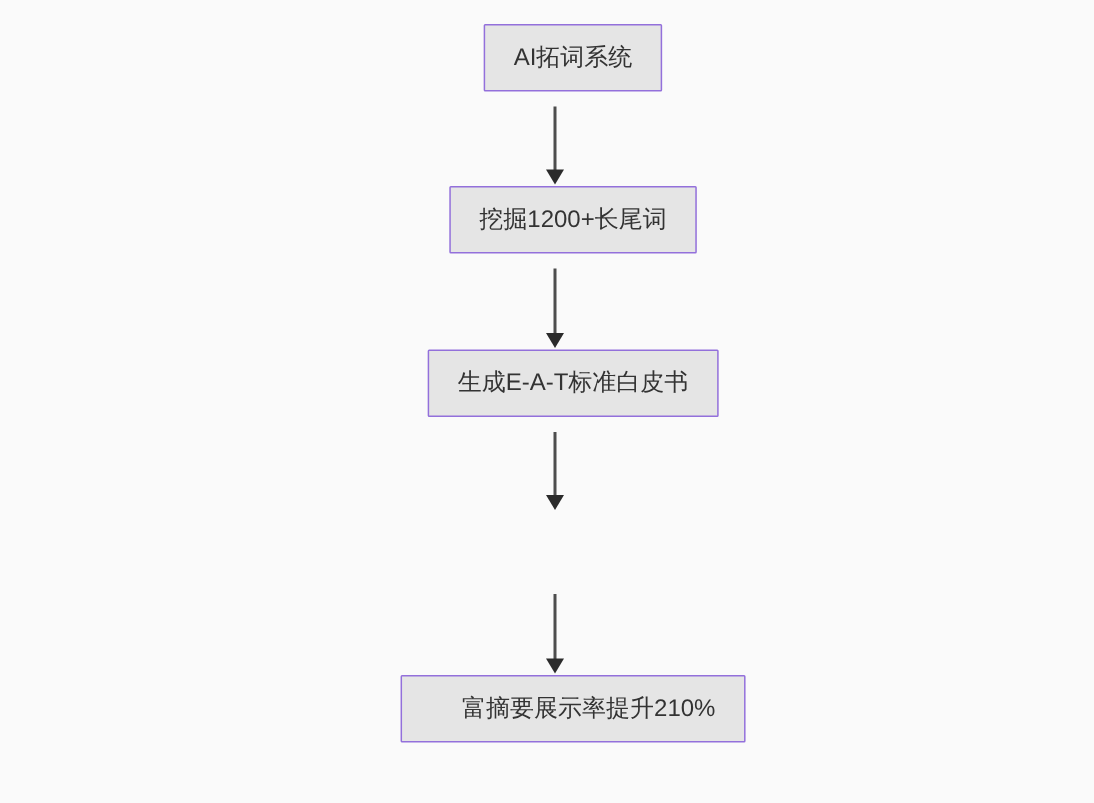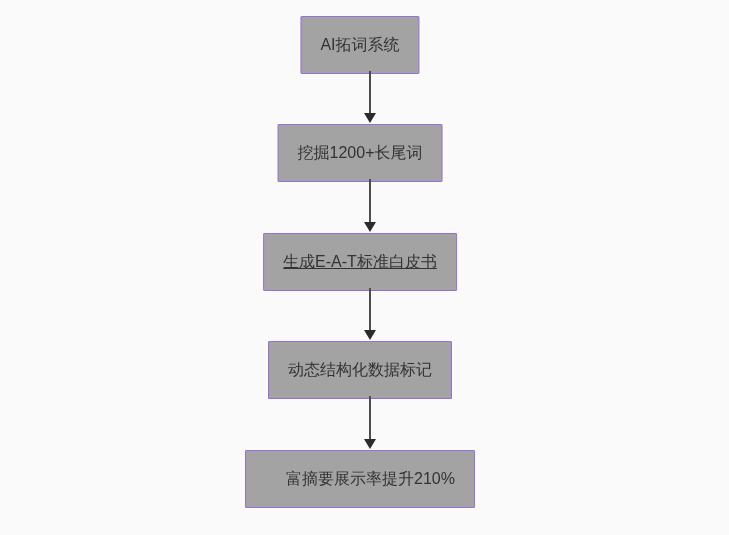--- a/index.html
+++ b/index.html
@@ -13,38 +13,38 @@
     font-family: "Liberation Sans", "DejaVu Sans", sans-serif;
     overflow: hidden;
   }
   .canvas {
     position: relative;
     width: 729px;
     height: 535px;
   }
   .node {
     position: absolute;
-    left: 360px;
+    left: 382px;
     transform: translateX(-50%);
-    height: 58px;
+    height: 45px;
     box-sizing: border-box;
     display: flex;
     align-items: center;
     justify-content: center;
     padding: 0 19px;
-    background: #a3a3a3;
+    background: #e5e5e5;
     border: 1px solid #9370DB;
     border-radius: 1px;
     color: #333333;
     font-size: 16px;
     white-space: nowrap;
   }
   .n1 { top: 16px;  }
   .n2 { top: 124px; text-align: right; }
-  .n3 { top: 233px; text-decoration: underline; }
+  .n3 { top: 233px; }
   .n4 { top: 341px; }
   .n5 { top: 450px; padding-left: 40px; }
 
   .arrow {
     position: absolute;
     left: 370px;
     width: 0;
   }
   .arrow .shaft {
     position: absolute;
@@ -94,23 +94,20 @@
 
   <div class="node n3">
     <span>生成E-A-T标准白皮书</span>
   </div>
 
   <div class="arrow a3">
     <div class="shaft"></div>
     <div class="head"></div>
   </div>
 
-  <div class="node n4">
-    <span>动态结构化数据标记</span>
-  </div>
 
   <div class="arrow a4">
     <div class="shaft"></div>
     <div class="head"></div>
   </div>
 
   <div class="node n5">
     <span>富摘要展示率提升210%</span>
   </div>
 

